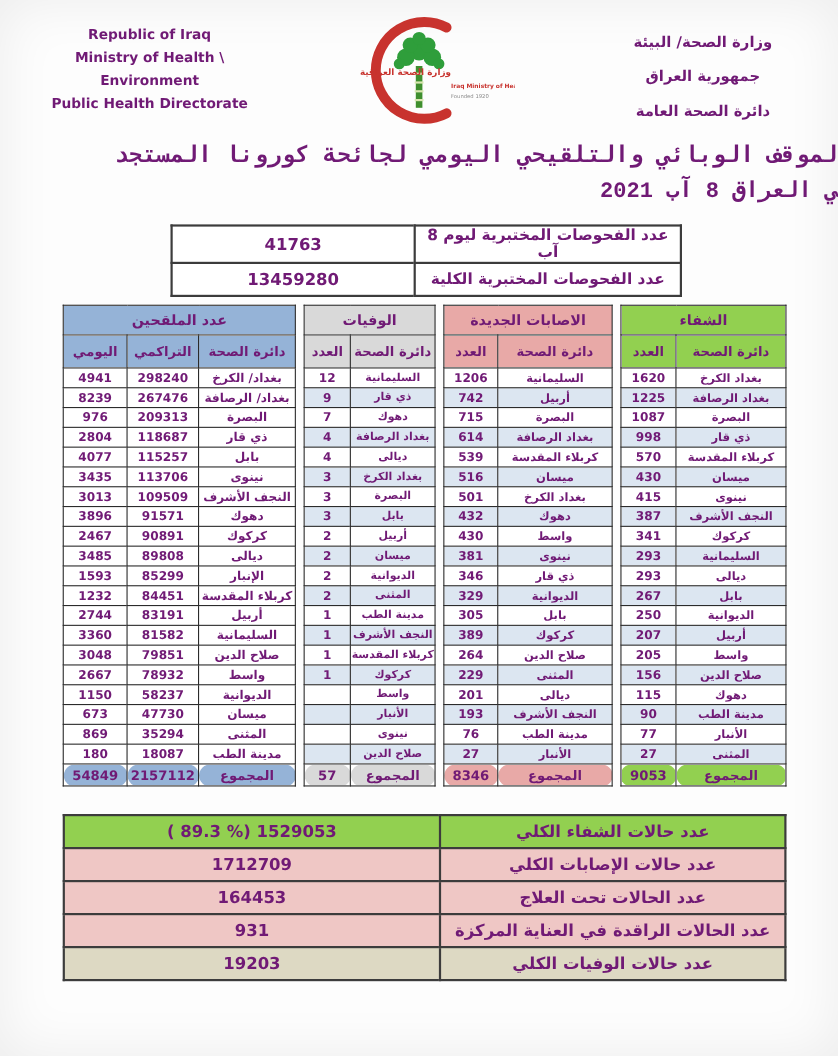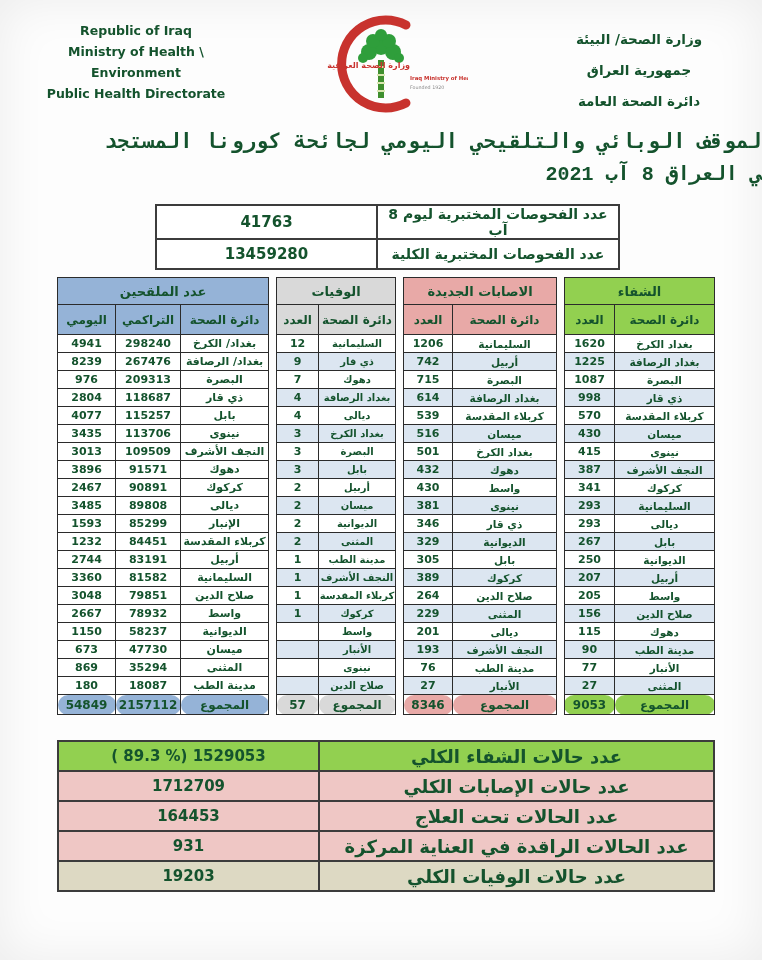--- a/index.html
+++ b/index.html
@@ -1,21 +1,21 @@
 <!DOCTYPE html>
 <html lang="ar" style="--blue: #95b3d7; --stripe: #dce6f1; --gray: #d9d9d9; --pink: #e8a9a7; --pink_light: #efc7c5; --green: #92d050; --tan: #ddd9c3; --logo_red: #c8332e; --logo_green: #2f9e3b;"><head>
 <meta charset="utf-8">
 <style>
   * { margin:0; padding:0; box-sizing:border-box; }
   html,body { width:762px; height:960px; }
   body { font-family:"DejaVu Sans", sans-serif; background:#e9e9e9; }
   .page {
     position:relative; width:762px; height:960px; background:#fdfdfd;
     box-shadow: inset 0 0 50px rgba(0,0,0,0.07);
-    overflow:hidden; color:#14532d;
+    overflow:hidden; color:#701a75;
   }
   
   .hdr-left { position:absolute; left:26px; top:20px; width:220px; text-align:center;
               font-weight:bold; font-size:12.5px; line-height:21px; }
   .hdr-left .kurdish { font-size:13px; direction:rtl; }
   .hdr-right { position:absolute; right:28px; top:24px; width:190px; text-align:center;
                font-weight:bold; font-size:13.5px; line-height:31px; direction:rtl; }
   .logo { position:absolute; left:318px; top:8px; width:150px; height:112px; }
   
   .title { position:absolute; left:12px; top:126px; width:100%; text-align:right;
@@ -52,21 +52,21 @@
   .t-vaccinated thead th, .t-vaccinated tfoot td { background:var(--blue); }
   
   .t-recovery tbody tr:nth-child(even) td,
   .t-infections tbody tr:nth-child(even) td,
   .t-deaths tbody tr:nth-child(even) td { background:var(--stripe); }
   
   .summary { position:absolute; left:57px; top:740px; width:658px; border-collapse:collapse;
              direction:rtl; table-layout:fixed; }
   .summary td { border:2px solid #3c3c3c; height:30px; text-align:center; vertical-align:middle;
                 font-weight:bold; }
-  .summary .lbl { width:395px; font-size:18px; }
+  .summary .lbl { width:314px; font-size:15px; }
   .summary .val { font-size:15px; direction:ltr; unicode-bidi:embed; }
   .summary tr.green td { background:var(--green); }
   .summary tr.pink td { background:var(--pink_light); }
   .summary tr.tan td { background:var(--tan); }
 </style>
 </head>
 <body>
 
 <div class="page">
 

